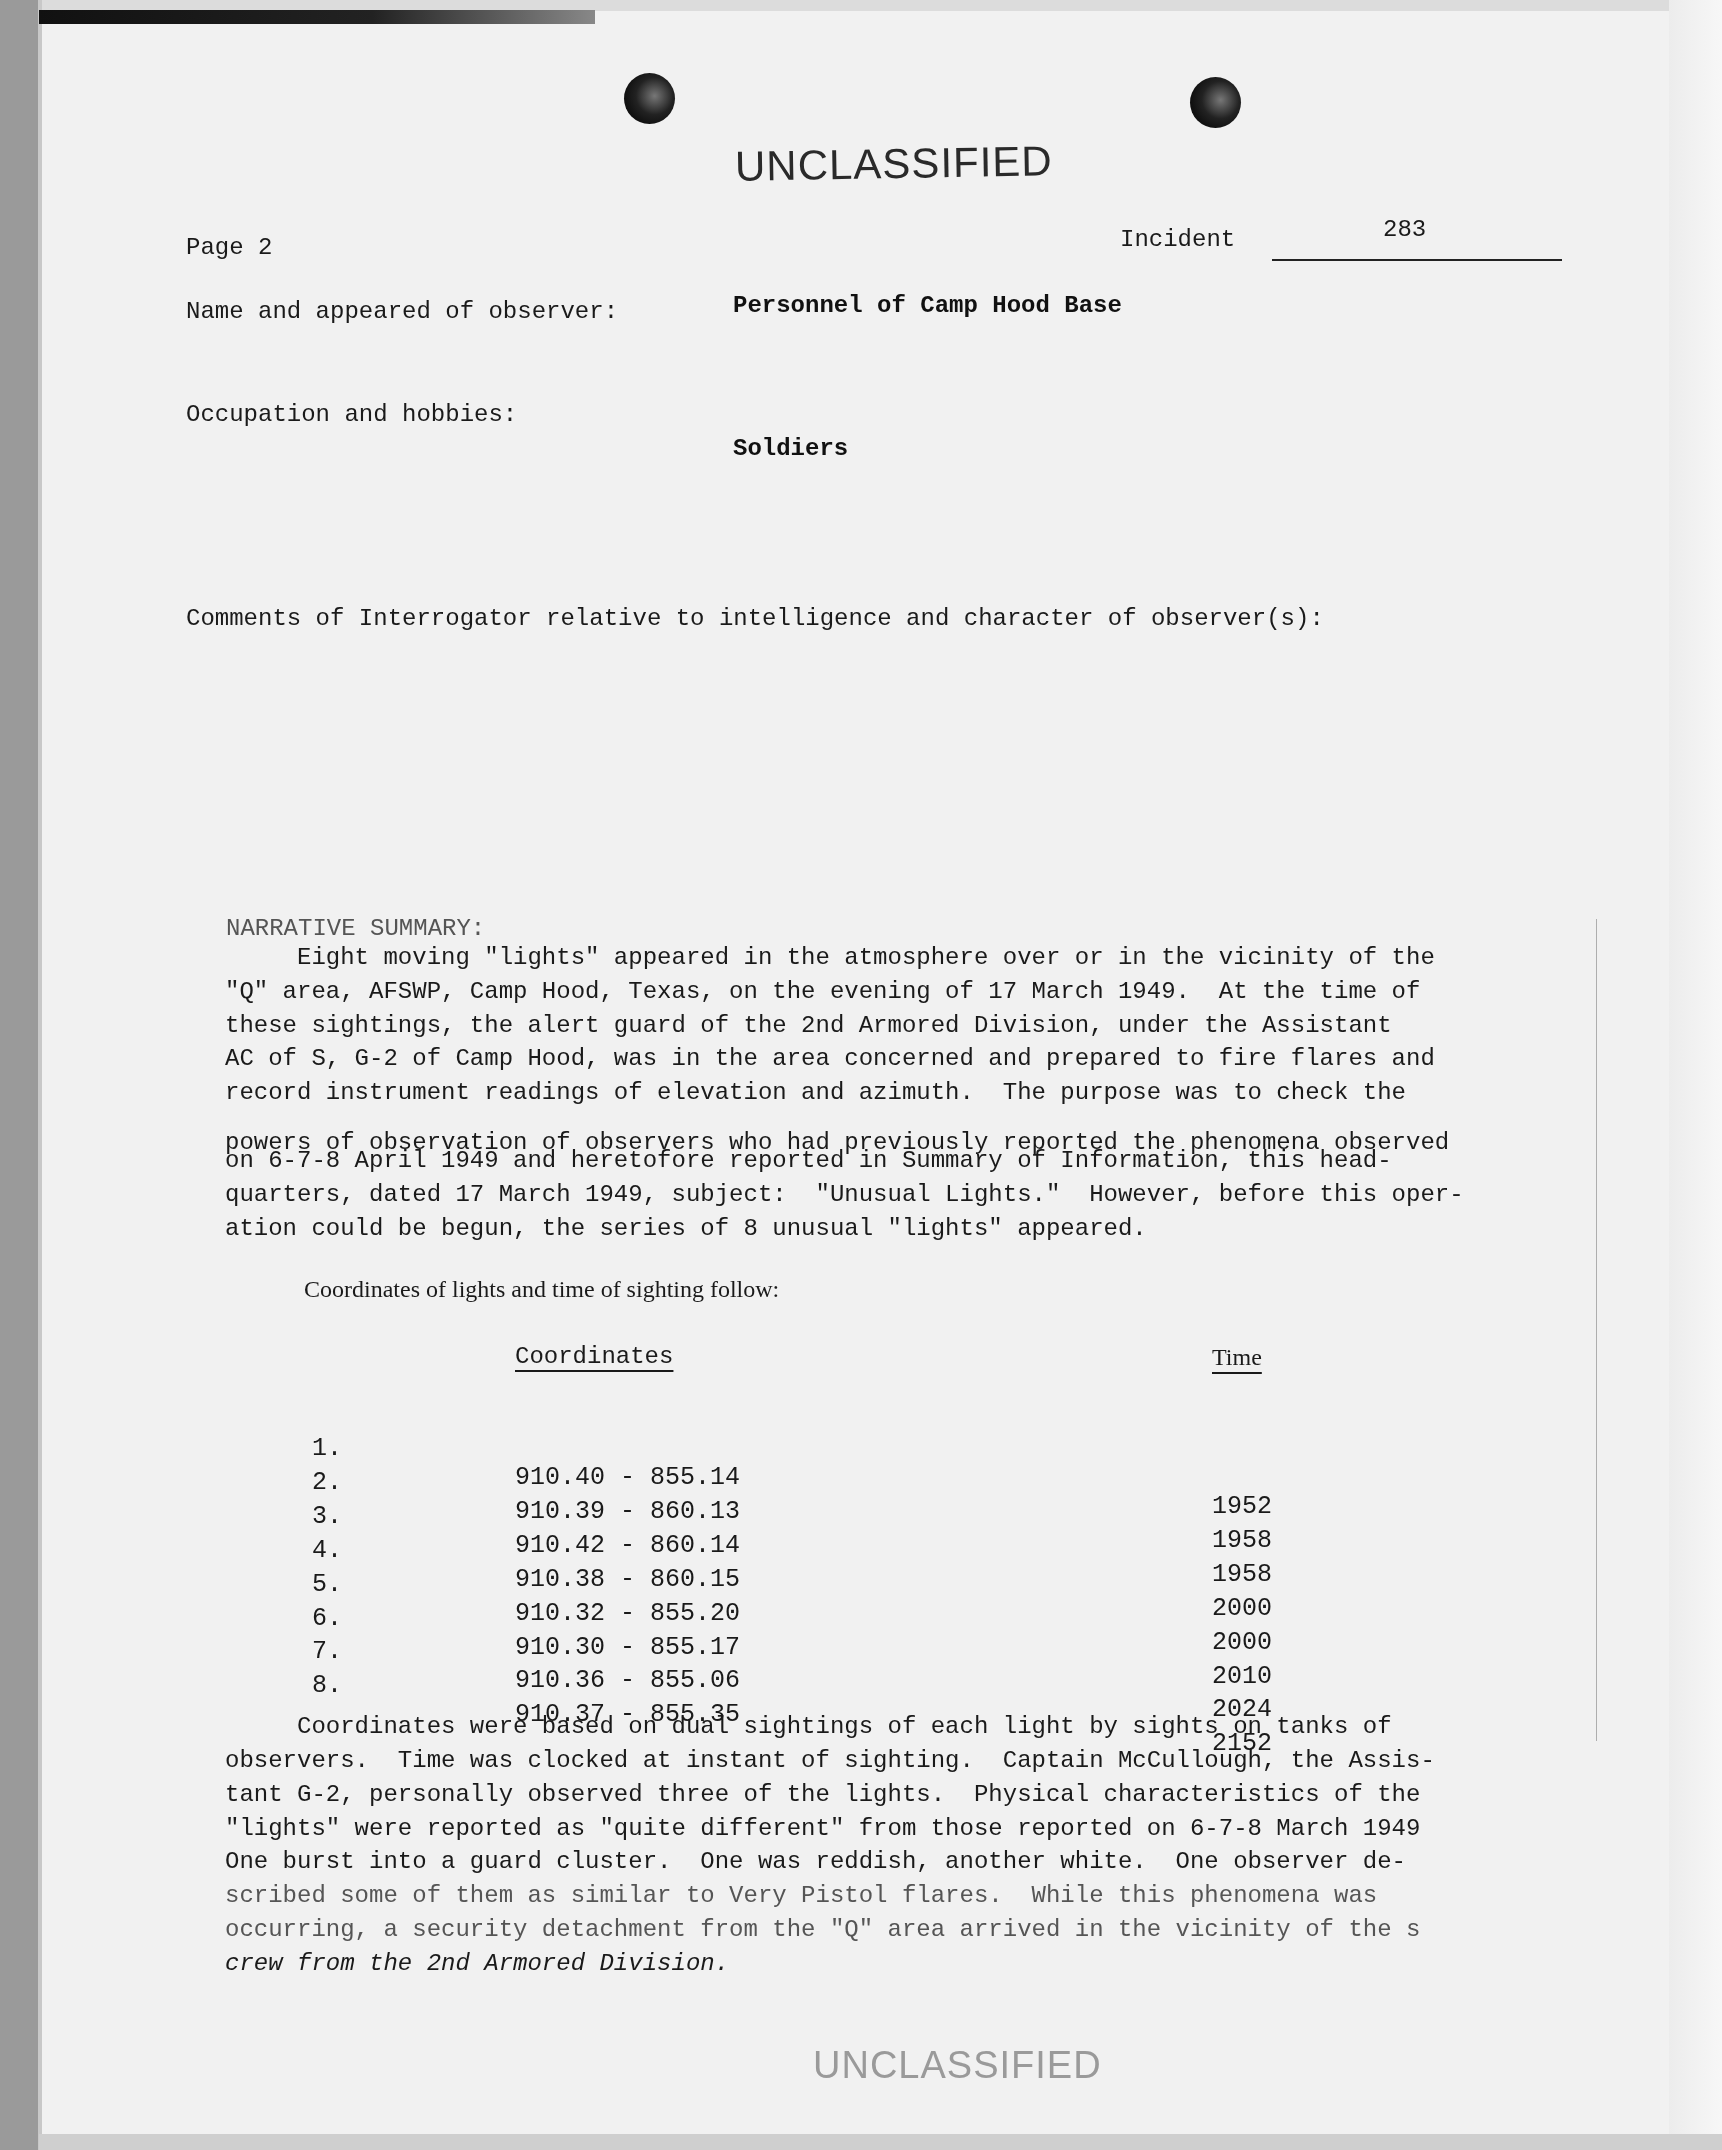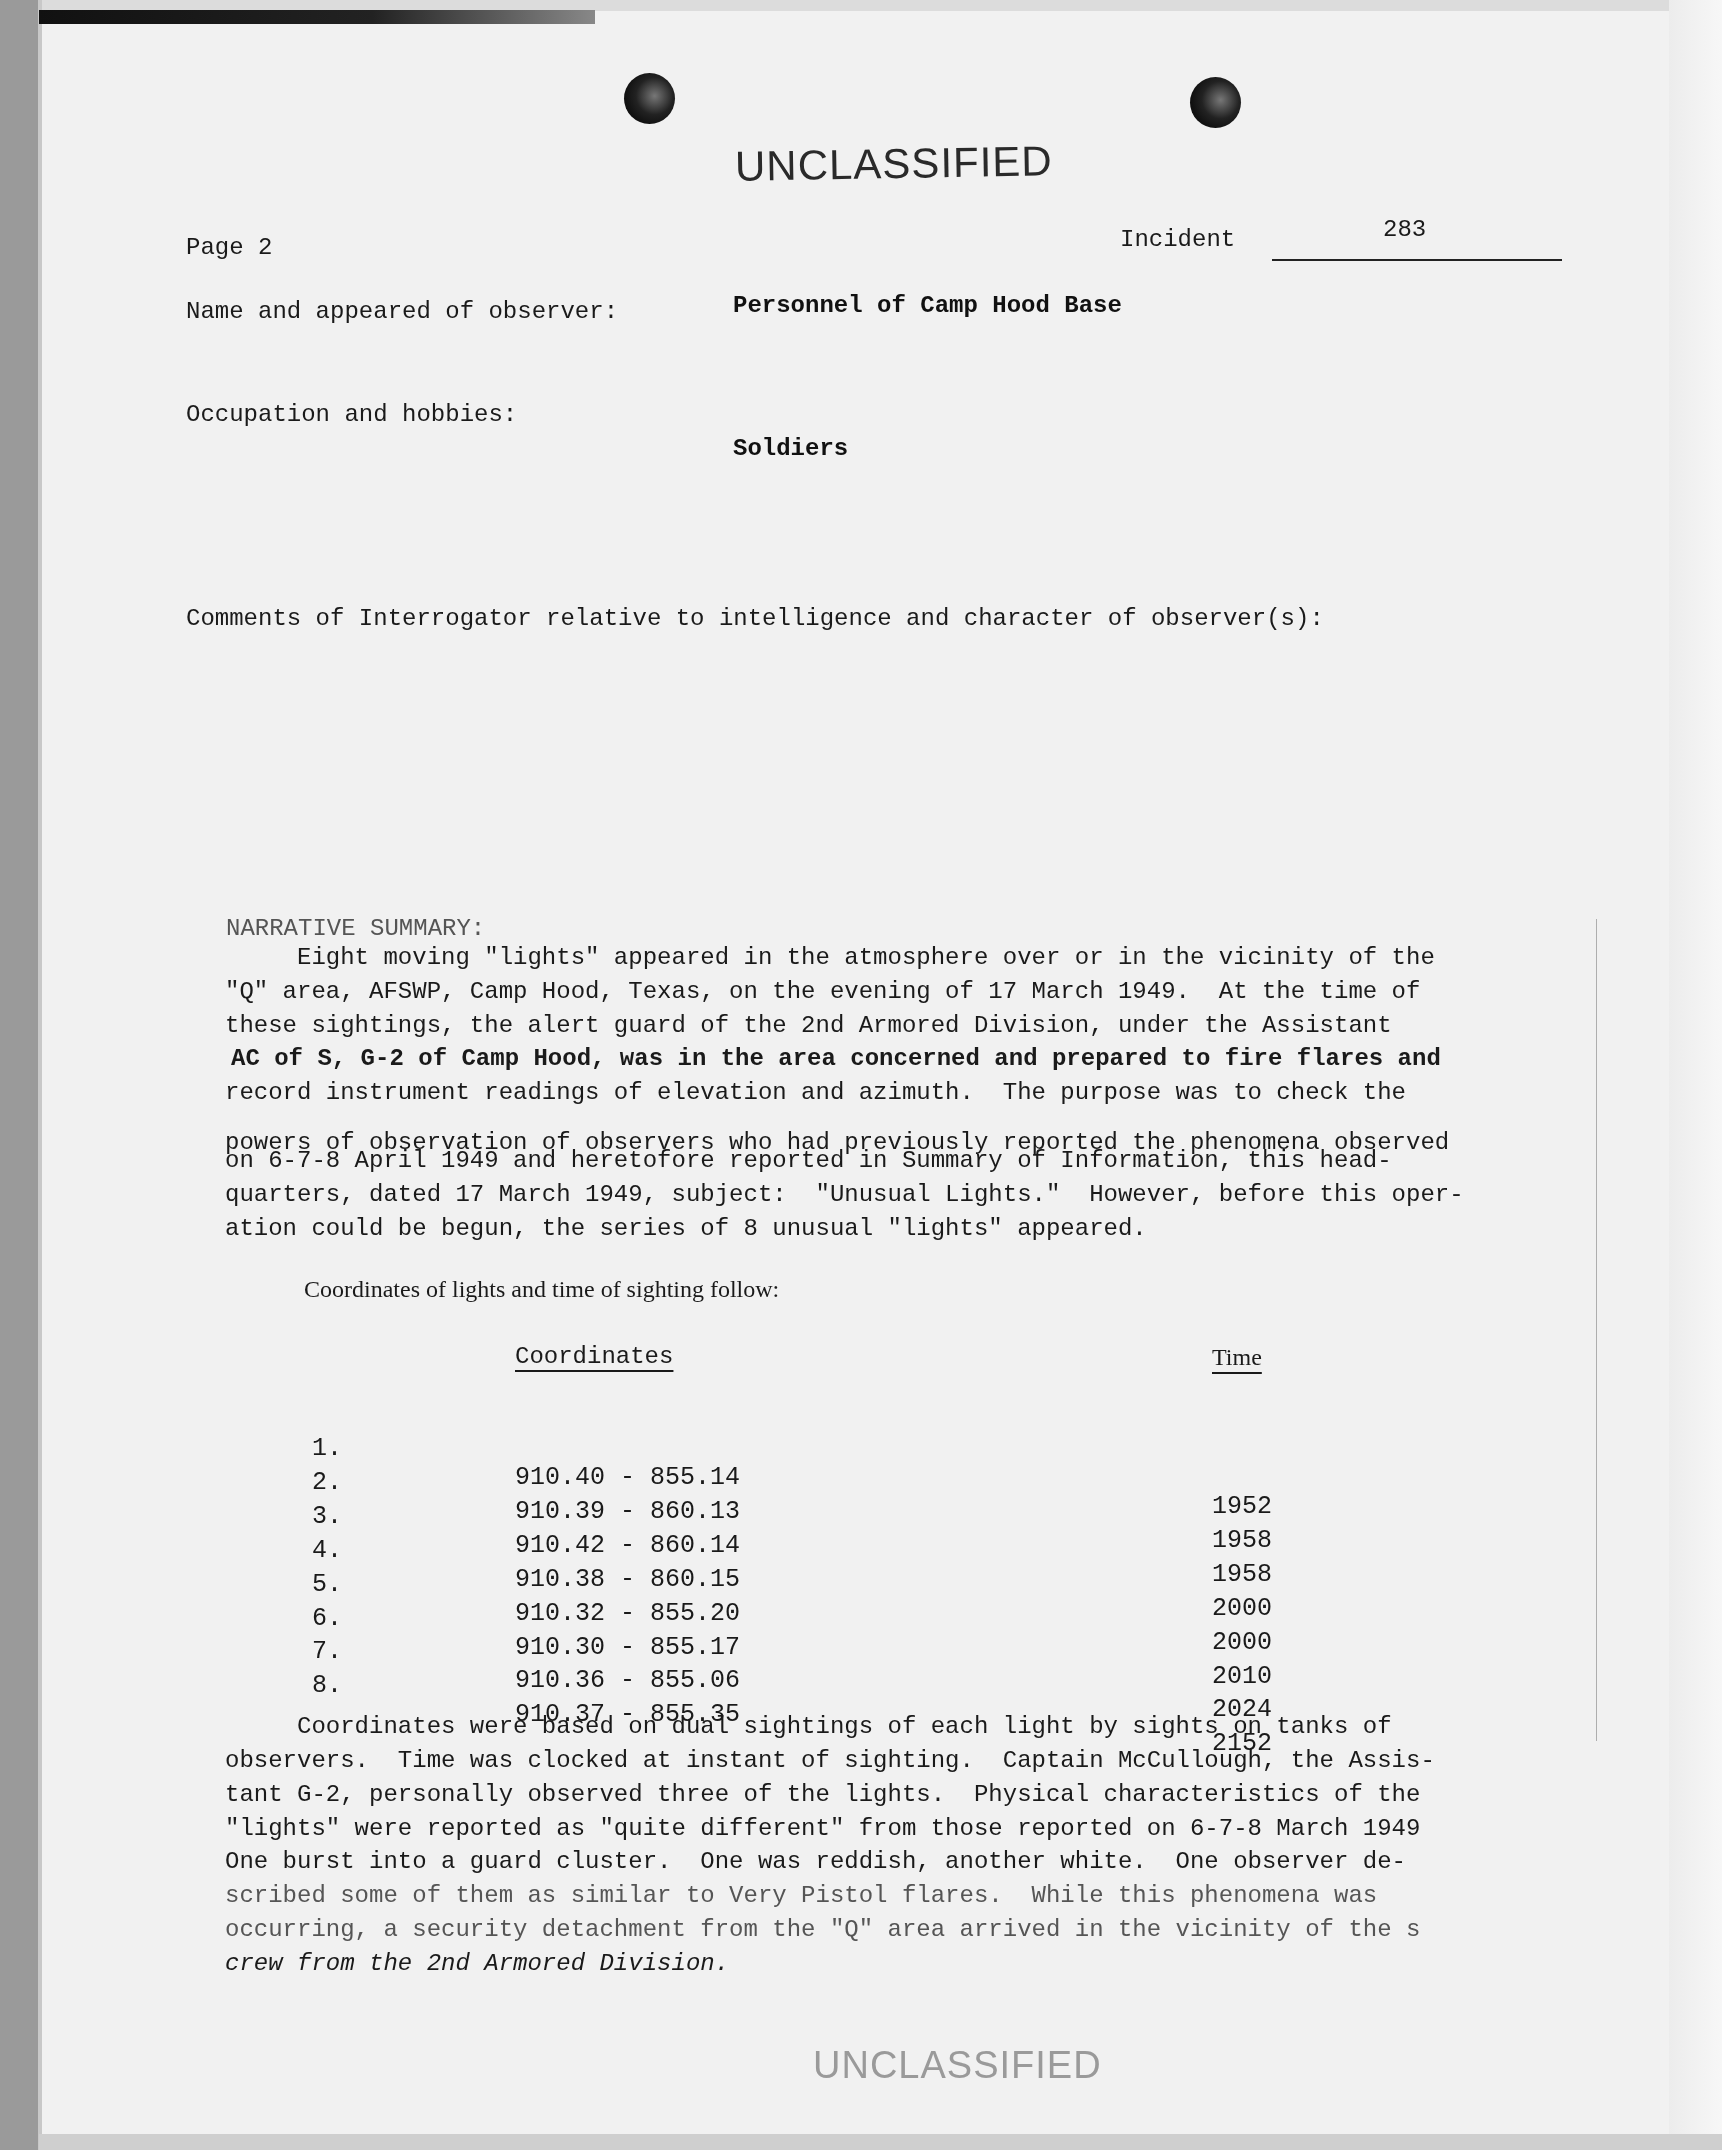--- a/index.html
+++ b/index.html
@@ -60,21 +60,21 @@
 <div class="t bold" style="left:733px;top:289px;">Personnel of Camp Hood Base</div>
 <div class="t" style="left:186px;top:398px;">Occupation and hobbies:</div>
 <div class="t bold" style="left:733px;top:432px;">Soldiers</div>
 <div class="t" style="left:186px;top:602px;">Comments of Interrogator relative to intelligence and character of observer(s):</div>
 
 <div class="t faint" style="left:198px;top:912px;margin-left:28px;">NARRATIVE SUMMARY:</div>
 <div>
   <div class="t" style="left:225px;top:941px;">     Eight moving "lights" appeared in the atmosphere over or in the vicinity of the</div>
   <div class="t" style="left:225px;top:975px;">"Q" area, AFSWP, Camp Hood, Texas, on the evening of 17 March 1949.  At the time of</div>
   <div class="t" style="left:225px;top:1009px;">these sightings, the alert guard of the 2nd Armored Division, under the Assistant</div>
-  <div class="t" style="left:231px;top:1042px;font-weight:bold;">AC of S, G-2 of Camp Hood, was in the area concerned and prepared to fire flares and</div>
+  <div class="t" style="left:225px;top:1042px;">AC of S, G-2 of Camp Hood, was in the area concerned and prepared to fire flares and</div>
   <div class="t" style="left:225px;top:1076px;">record instrument readings of elevation and azimuth.  The purpose was to check the</div>
   <div class="t" style="left:225px;top:1110px;margin-top:16px;">powers of observation of observers who had previously reported the phenomena observed</div>
   <div class="t" style="left:225px;top:1144px;">on 6-7-8 April 1949 and heretofore reported in Summary of Information, this head-</div>
   <div class="t" style="left:225px;top:1178px;">quarters, dated 17 March 1949, subject:  "Unusual Lights."  However, before this oper-</div>
   <div class="t" style="left:225px;top:1212px;">ation could be begun, the series of 8 unusual "lights" appeared.</div>
 </div>
 
 <div class="t" style="left:304px;top:1272px;font-family:Liberation Serif, serif;">Coordinates of lights and time of sighting follow:</div>
 
 <div>

